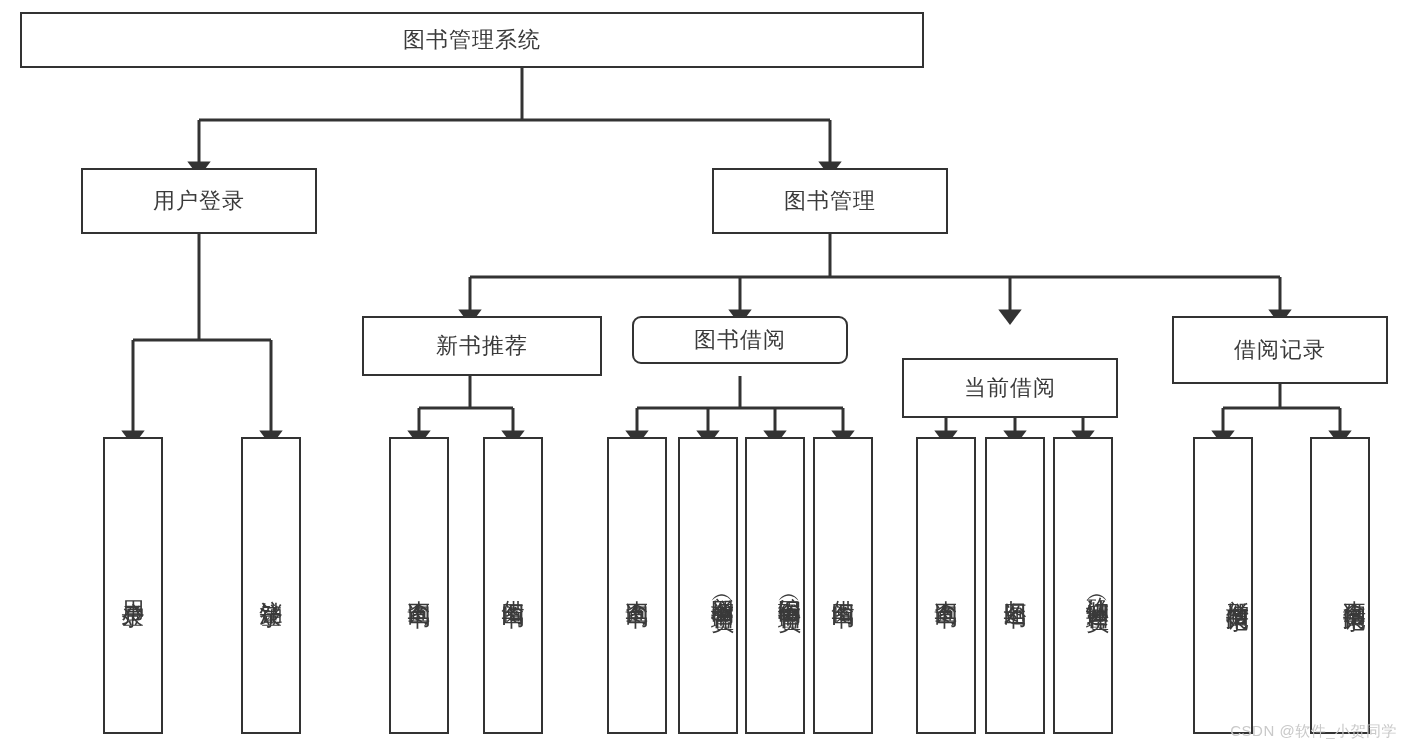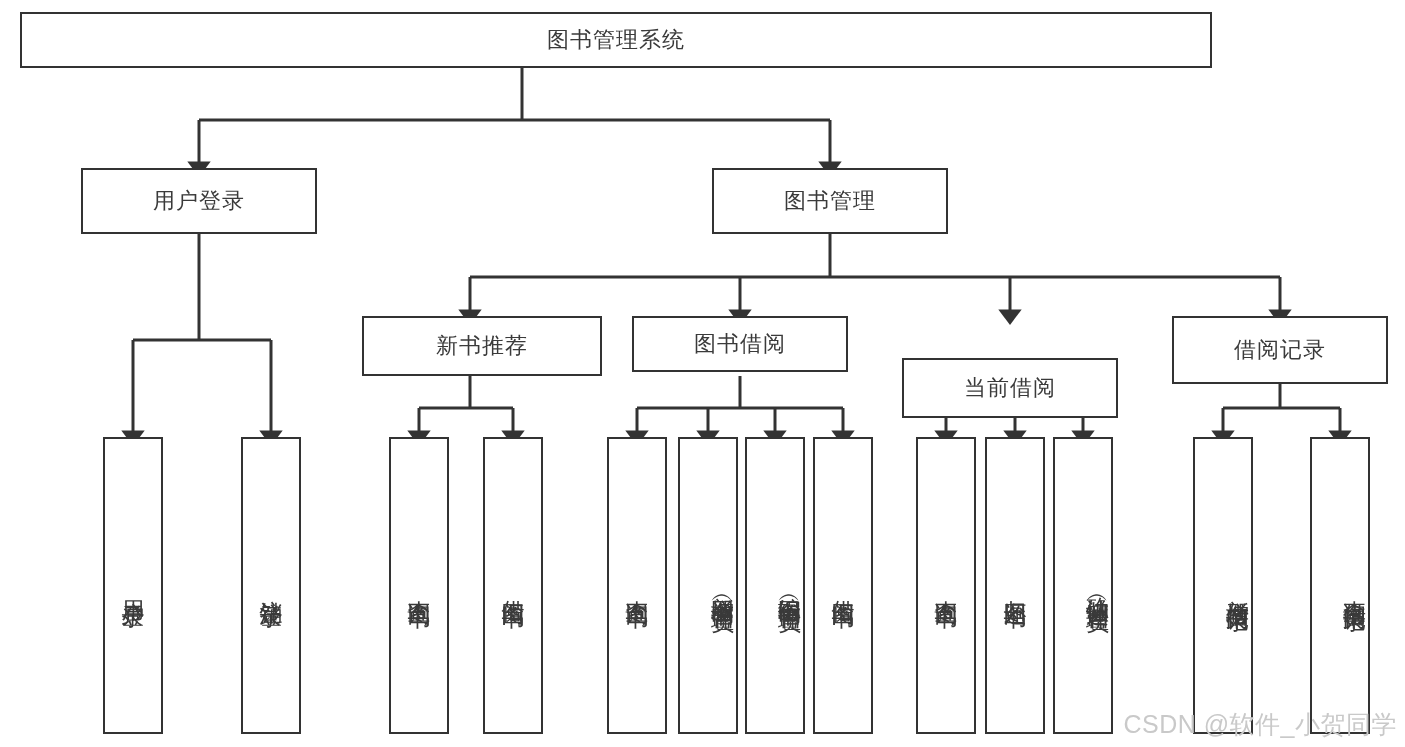--- a/index.html
+++ b/index.html
@@ -55,21 +55,21 @@
     padding-top: 0;
   }
   .node-label {
     display: block;
     white-space: pre-wrap;
   }
   #watermark {
     position: absolute;
     right: 8px;
     bottom: 6px;
-    font-size: 25px;
+    font-size: 15px;
     color: #c9c9c9;
     z-index: 5;
     white-space: nowrap;
     letter-spacing: 0.5px;
   }
 </style>
 </head>
 <body>
 
 <div id="diagram-root">
@@ -111,33 +111,33 @@
         <path d="M1015,408 L1015,434" marker-end="url(#arrowhead)"></path>
         <path d="M1083,408 L1083,434" marker-end="url(#arrowhead)"></path>
         <path d="M1280,376 L1280,408"></path>
         <path d="M1223,408 L1340,408"></path>
         <path d="M1223,408 L1223,434" marker-end="url(#arrowhead)"></path>
         <path d="M1340,408 L1340,434" marker-end="url(#arrowhead)"></path>
       </g>
   </svg>
 
   <div id="node-layer">
-      <div class="node horizontal" style="left: 20px; top: 12px; width: 1192px; height: 56px;">
+      <div class="node horizontal" style="left: 20px; top: 12px; width: 904px; height: 56px;">
         <span class="node-label">图书管理系统</span>
       </div>
       <div class="node horizontal" style="left: 81px; top: 168px; width: 236px; height: 66px;">
         <span class="node-label">用户登录</span>
       </div>
       <div class="node horizontal" style="left: 712px; top: 168px; width: 236px; height: 66px;">
         <span class="node-label">图书管理</span>
       </div>
       <div class="node horizontal" style="left: 362px; top: 316px; width: 240px; height: 60px;">
         <span class="node-label">新书推荐</span>
       </div>
-      <div class="node horizontal" style="left: 632px; top: 316px; width: 216px; height: 56px;">
+      <div class="node horizontal" style="left: 632px; top: 316px; width: 216px; height: 48px; border-radius: 9px;">
         <span class="node-label">图书借阅</span>
       </div>
       <div class="node horizontal" style="left: 902px; top: 316px; width: 216px; height: 60px; margin-top: 42px;">
         <span class="node-label">当前借阅</span>
       </div>
       <div class="node horizontal" style="left: 1172px; top: 316px; width: 216px; height: 68px; text-align: right;">
         <span class="node-label">借阅记录</span>
       </div>
       <div class="node vertical centered" style="left: 103px; top: 437px; width: 60px; height: 297px;">
         <span class="node-label">用户登录</span>

